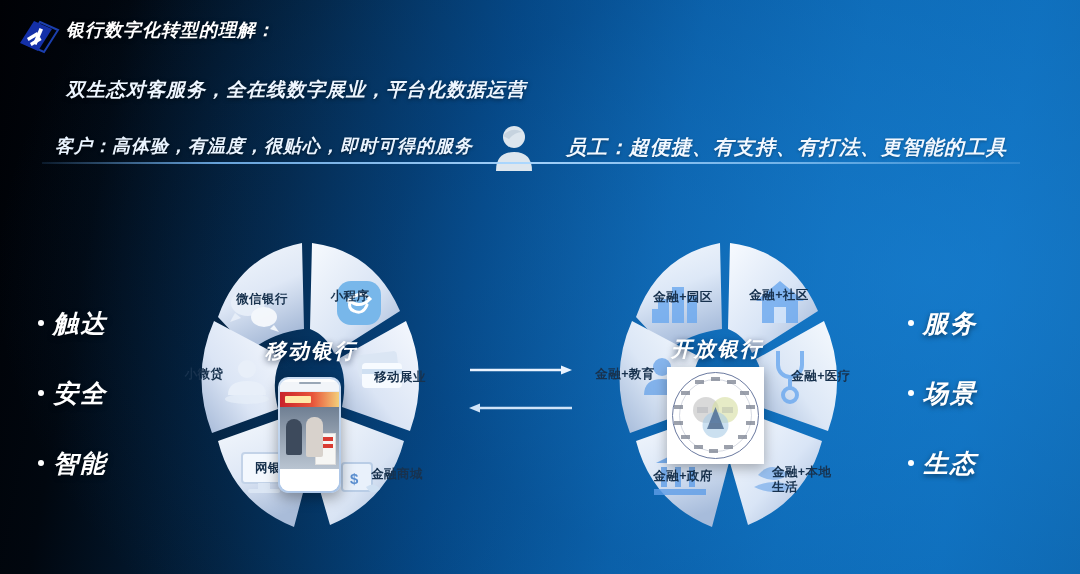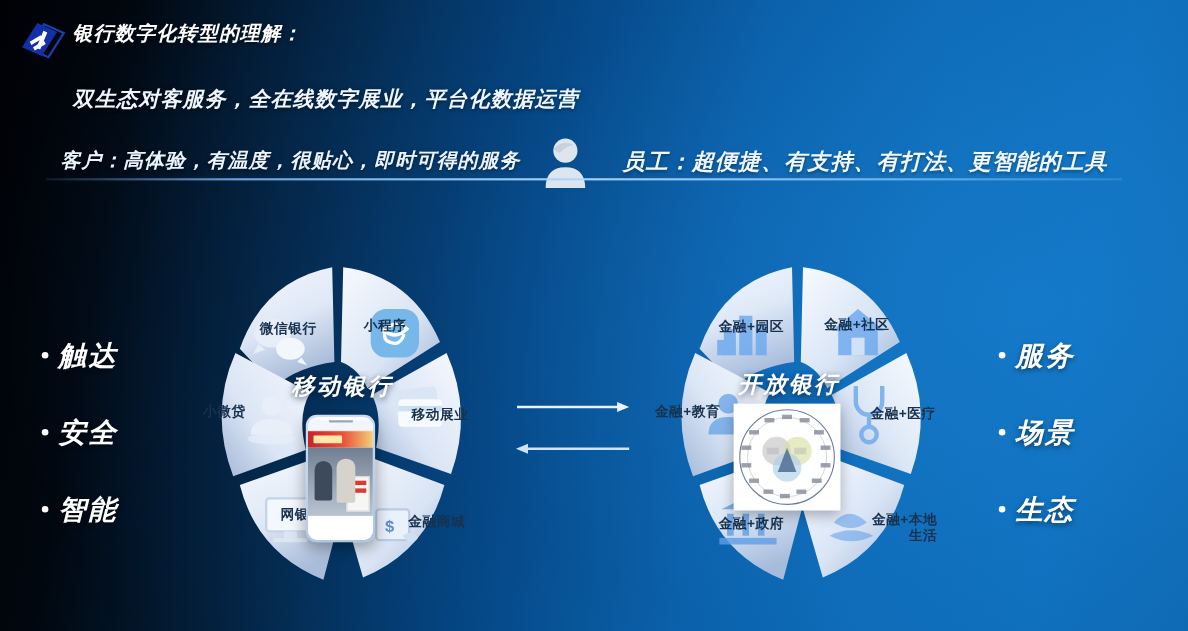--- a/index.html
+++ b/index.html
@@ -308,21 +308,21 @@
       </g>
       <g fill="#5f9ee8" opacity=".7">
         <circle cx="122" cy="142" r="9"></circle>
         <path d="M104 170 q0 -16 18 -16 q18 0 18 16 Z"></path>
       </g>
     </svg>
 
     <div class="petal-label" style="left:100px;top:33px;width:86px;">金融+园区</div>
     <div class="petal-label" style="left:196px;top:31px;width:86px;">金融+社区</div>
     <div class="petal-label" style="left:236px;top:112px;width:90px;">金融+医疗</div>
-    <div class="petal-label" style="left:232px;top:208px;width:80px;text-align:right;">金融+本地
+    <div class="petal-label" style="left:232px;top:208px;width:80px;text-align:left;">金融+本地
 生活</div>
     <div class="petal-label" style="left:98px;top:212px;width:90px;">金融+政府</div>
     <div class="petal-label" style="left:40px;top:110px;width:90px;">金融+教育</div>
 
     <div class="center-title" style="left:131px;top:110px;">开放银行</div>
   </div>
 
   <div class="info">
     <svg viewBox="0 0 97 97" width="97" height="97">
       <rect width="97" height="97" fill="#ffffff"></rect>

